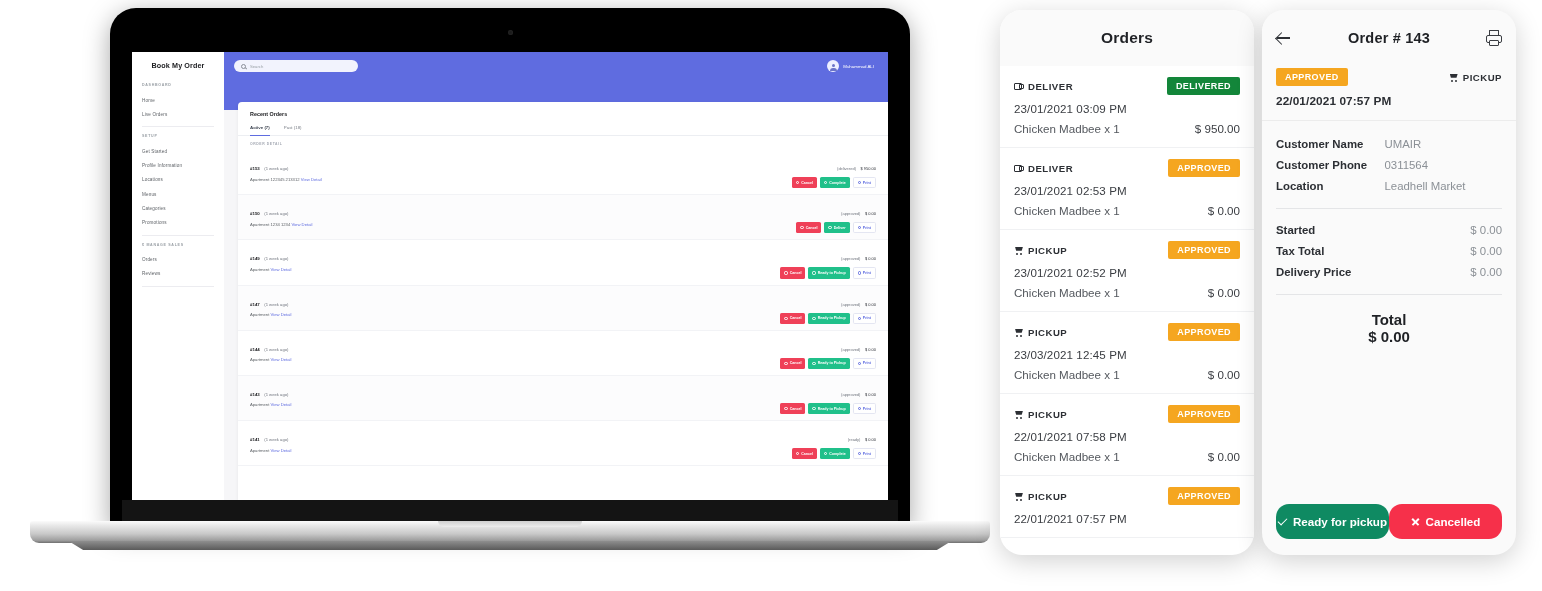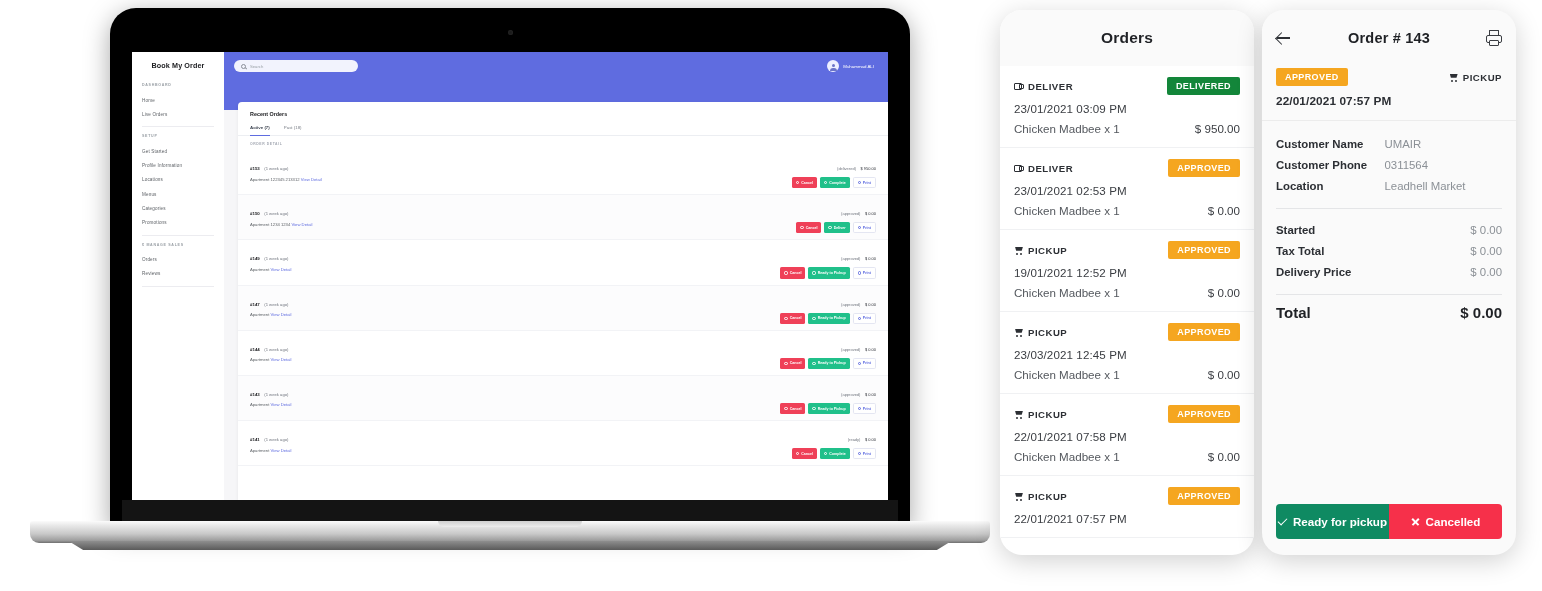--- a/index.html
+++ b/index.html
@@ -165,27 +165,27 @@
   .pd-line-price { font-size: 11.8px; font-weight: 700; color:#e8424f; }
   .pd-line-opt { font-size: 10.2px; color:#b9bcc1; margin-top: 6px; }
 
   .pd-rows { padding: 12px 14px 4px 14px; border-top: 1px solid #ececec; }
   .pd-row { display:flex; align-items:center; justify-content:space-between; padding: 4.5px 0; }
   .pd-k { font-size: 11.4px; font-weight: 700; color:#2c2f34; }
   .pd-v { font-size: 11.4px; color:#8b9096; width: 52%; }
   .pd-rows2 { padding: 10px 14px 6px 14px; border-top: 1px solid #e4e5e7; margin: 8px 14px 0 14px; padding-left:0; padding-right:0; }
   .pd-row2 { display:flex; align-items:center; justify-content:space-between; padding: 4.5px 0; }
   .pd-v2 { font-size: 11.4px; color:#8b9096; }
-  .pd-total { display:flex; align-items:center; justify-content:space-between; margin: 6px 14px 0 14px; padding: 9px 0 0 0; border-top: 1px solid #e4e5e7; }
+  .pd-total { display:flex; align-items:center; justify-content:space-between; margin: 6px 14px 0 14px; padding: 16px 0 0 0; border-top: 1px solid #e4e5e7; flex-direction: column; }
   .pd-total-k { font-size: 15px; font-weight: 700; color:#1f2125; }
   .pd-total-v { font-size: 15px; font-weight: 700; color:#1f2125; }
 
   .pd-spacer { flex: 1; }
   .pd-actions { display:flex; margin: 0 14px 16px 14px; border-radius: 4px; overflow:hidden; }
-  .pd-act { flex:1; display:flex; align-items:center; justify-content:center; gap:6px; padding: 11px 0; font-size: 11.6px; font-weight: 700; color:#fff; }
+  .pd-act { flex:1; display:flex; align-items:center; justify-content:center; gap:6px; padding: 11px 0; font-size: 11.6px; font-weight: 700; color:#fff;border-radius:13px; }
   .pd-act-ready { background:#0f8a62; }
   .pd-act-cancel { background:#f6304a; }
   .ck { width: 9px; height: 5px; border-left: 1.7px solid #fff; border-bottom: 1.7px solid #fff; transform: rotate(-45deg); margin-top:-3px; }
   .xx { width: 9px; height: 9px; position: relative; }
   .xx::before,.xx::after { content:""; position:absolute; left:0; top:4px; width:9px; height:1.6px; background:#fff; }
   .xx::before { transform: rotate(45deg); } .xx::after { transform: rotate(-45deg); }
 </style>
 </head>
 <body>
 
@@ -451,21 +451,21 @@
           </div>
         </div>
         <div class="oitem">
           <div class="oi-top">
             <span class="oi-type">
               <span class="ico-cart"></span>
               <span>PICKUP</span>
             </span>
             <span class="oi-badge b-approved">APPROVED</span>
           </div>
-          <div class="oi-date">19/01/2021 12:52 PM</div>
+          <div class="oi-date">23/01/2021 02:52 PM</div>
           <div class="oi-bottom">
             <span class="oi-item">Chicken Madbee x 1</span>
             <span class="oi-price">$ 0.00</span>
           </div>
         </div>
         <div class="oitem">
           <div class="oi-top">
             <span class="oi-type">
               <span class="ico-cart"></span>
               <span>PICKUP</span>

